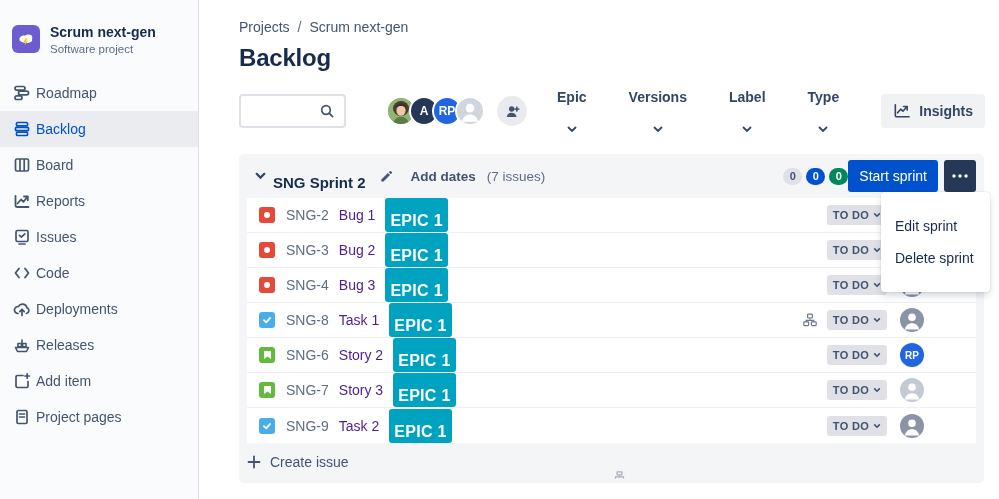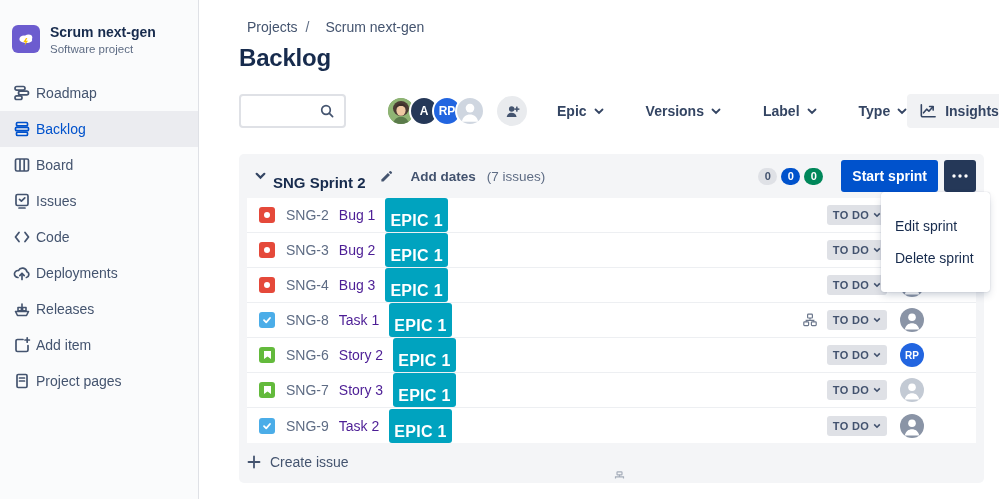--- a/index.html
+++ b/index.html
@@ -29,21 +29,21 @@
     padding:0 12px; color:#44546F; font-size:14px; cursor:pointer;
   }
   .nav-item .nico { width:20px; height:20px; flex:none; display:flex; align-items:center; justify-content:center; }
   .nav-item.active { background:#EBECF0; color:#0052CC; font-weight:500; }
   .nav-item svg { stroke:currentColor; }
 
   
   .main { flex:1; padding:14px 14px 0 40px; position:relative; background:#fff; }
   .breadcrumb { display:flex; gap:8px; font-size:14px; color:#44546F; margin-top:5px; }
   .breadcrumb .sep { color:#5E6C84; }
-  .breadcrumb a { cursor:pointer;margin-left:8px; }
+  .breadcrumb a { cursor:pointer; }
   h1.page-title { font-size:24px; font-weight:700; color:#172B4D; margin-top:9px; letter-spacing:-0.2px; }
 
   
   .toolbar { display:flex; align-items:center; margin-top:21px; height:36px; }
   .search-box {
     width:107px; height:34px; background:#fff;
     border:2px solid #DFE1E6; border-radius:4px;
     display:flex; align-items:center; justify-content:flex-end; padding-right:9px;
   }
   .search-box input { border:none; outline:none; width:70px; flex:1; font-size:13px; background:transparent; }
@@ -55,21 +55,21 @@
   }
   .av + .av { margin-left:-7px; }
   .av-a  { background:#253858; }
   .av-rp { background:#2265E0; }
   .av-anon { background:#CFD6E0; }
   .add-people {
     width:30px; height:30px; border-radius:50%; background:#E9EBEE;
     margin-left:12px; display:flex; align-items:center; justify-content:center; cursor:pointer;
   }
   .filters { display:flex; gap:42px; margin-left:30px; }
-  .filter { display:flex; align-items:center; gap:7px; font-size:14px; font-weight:600; color:#344563; cursor:pointer; }
+  .filter { display:flex; align-items:center; gap:21px; font-size:14px; font-weight:600; color:#344563; cursor:pointer;flex-direction:column; }
   .insights-btn {
     margin-left:auto; height:34px; background:#F1F2F4; border:none; border-radius:4px;
     display:flex; align-items:center; gap:8px; padding:0 12px;
     font-size:14px; font-weight:600; color:#344563; cursor:pointer;
     font-family:"Liberation Sans", sans-serif;
   }
 
   
   .sprint-panel { margin-top:25px; width:745px; background:#F4F5F7; border-radius:5px; }
   .sprint-header { height:44px; display:flex; align-items:center; padding:0 8px 0 10px; }
@@ -81,22 +81,22 @@
   .stat-pill {
     min-width:19px; height:17px; border-radius:9px; padding:0 5px;
     display:flex; align-items:center; justify-content:center;
     font-size:11px; font-weight:700;
   }
   .stat-pill + .stat-pill { margin-left:4px; }
   .stat-todo { background:#DFE1E6; color:#42526E; }
   .stat-prog { background:#0052CC; color:#fff; }
   .stat-done { background:#00875A; color:#fff; }
   .start-sprint-btn {
-    margin-left:18px; height:32px; padding:0 11px; border:none; border-radius:3px;
-    background:#0052CC; color:#fff; font-size:14px; font-weight:700; cursor:pointer;
+    margin-left:0; height:32px; padding:0 11px; border:none; border-radius:3px;
+    background:#0052CC; color:#fff; font-size:14px; font-weight:400; cursor:pointer;
     font-family:"Liberation Sans", sans-serif;
   }
   .more-btn {
     margin-left:6px; width:32px; height:32px; border:none; border-radius:3px;
     background:#253858; display:flex; align-items:center; justify-content:center; cursor:pointer;
   }
 
   .rows { margin:0 8px; }
   .irow {
     height:35px; background:#fff; display:flex; align-items:center;
@@ -188,20 +188,30 @@
     </div>
     <div class="nav-item">
       <span class="nico">
         <svg width="20" height="20" viewBox="0 0 20 20" fill="none" stroke-width="1.7">
           <rect x="3.5" y="4" width="13" height="12" rx="1.5"></rect>
           <line x1="8" y1="4" x2="8" y2="16"></line>
             <line x1="12.2" y1="4" x2="12.2" y2="16"></line>
         </svg>
       </span>
       <span>Board</span>
+    </div>
+    <div class="nav-item">
+      <span class="nico">
+        <svg width="20" height="20" viewBox="0 0 20 20" fill="none" stroke-width="1.8" stroke-linecap="round" stroke-linejoin="round">
+          <path d="M3.5 5v9.5a1.5 1.5 0 0 0 1.5 1.5h11.5"></path>
+          <polyline points="5.5,12.5 9,8.5 11.5,10.8 15.5,5.8"></polyline>
+          <polyline points="12,5.5 15.8,5.5 15.8,9.3"></polyline>
+        </svg>
+      </span>
+      <span>Reports</span>
     </div>
     <div class="nav-item">
       <span class="nico">
         <svg width="20" height="20" viewBox="0 0 20 20" fill="none" stroke-width="1.7" stroke-linecap="round" stroke-linejoin="round">
           <rect x="4" y="3.5" width="12" height="11" rx="1.5"></rect>
           <polyline points="7.5,8.3 9.4,10.2 12.8,6.8"></polyline>
           <line x1="7" y1="17" x2="13" y2="17"></line>
         </svg>
       </span>
       <span>Issues</span>

